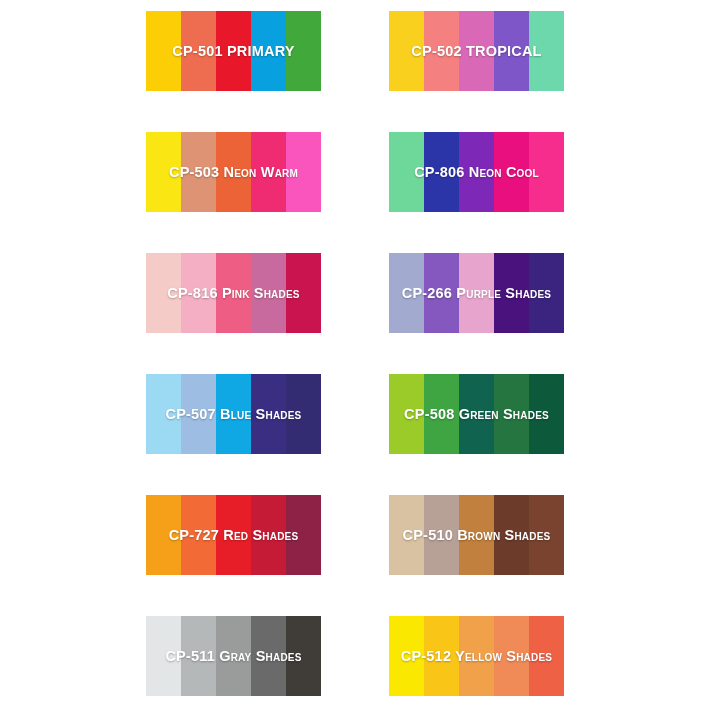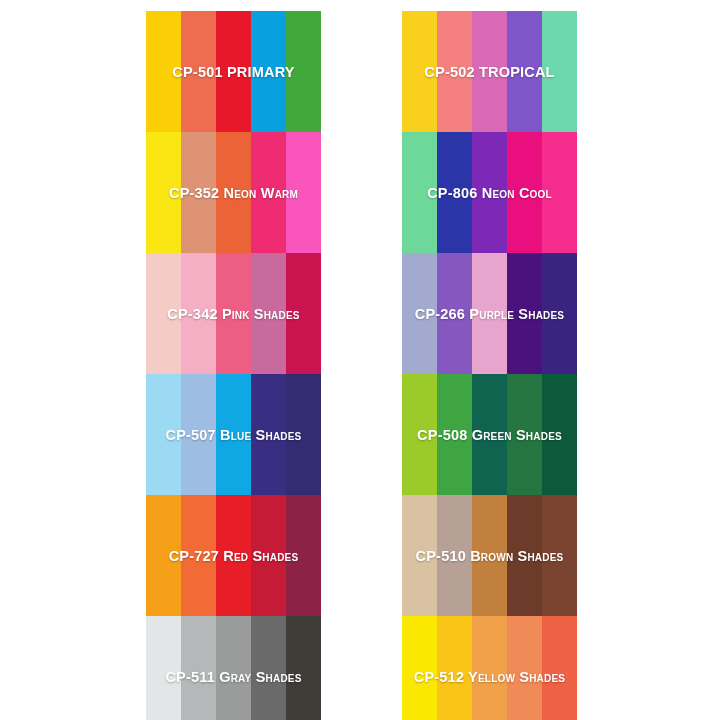--- a/index.html
+++ b/index.html
@@ -15,21 +15,21 @@
   }
   #palette-grid {
     position: relative;
     width: 720px;
     height: 720px;
     box-sizing: border-box;
   }
   .swatch-card {
     position: absolute;
     width: 175px;
-    height: 121px;
+    height: 80px;
     display: flex;
     flex-direction: row;
     overflow: hidden;
   }
   .band {
     flex: 1 1 0;
     height: 100%;
   }
   .card-label {
     position: absolute;
@@ -43,21 +43,21 @@
     font-size: 14.5px;
     font-variant: small-caps;
     letter-spacing: 0.2px;
     text-shadow: 0 1px 2px rgba(0,0,0,0.28);
     white-space: nowrap;
     pointer-events: none;
     font-family: "Liberation Sans", sans-serif;
   }
   
   .col-left  { left: 146px; }
-  .col-right { left: 402px; }
+  .col-right { left: 389px; }
   .row-1 { top: 11px; }
   .row-2 { top: 132px; }
   .row-3 { top: 253px; }
   .row-4 { top: 374px; }
   .row-5 { top: 495px; }
   .row-6 { top: 616px; }
 </style>
 </head>
 <body>
 
@@ -77,37 +77,37 @@
       <div class="band" title="#7F56C8" style="background: rgb(127, 86, 200);"></div>
       <div class="band" title="#6CD8AC" style="background: rgb(108, 216, 172);"></div>
       <div class="card-label">CP-502  TROPICAL</div>
     </div>
     <div class="swatch-card col-left row-2">
       <div class="band" title="#FAE613" style="background: rgb(250, 230, 19);"></div>
       <div class="band" title="#DD9374" style="background: rgb(221, 147, 116);"></div>
       <div class="band" title="#EB6337" style="background: rgb(235, 99, 55);"></div>
       <div class="band" title="#EF2C72" style="background: rgb(239, 44, 114);"></div>
       <div class="band" title="#FA55BC" style="background: rgb(250, 85, 188);"></div>
-      <div class="card-label">CP-352 Neon Warm</div>
+      <div class="card-label">CP-503 Neon Warm</div>
     </div>
     <div class="swatch-card col-right row-2">
       <div class="band" title="#6ED79A" style="background: rgb(110, 215, 154);"></div>
       <div class="band" title="#2B35A8" style="background: rgb(43, 53, 168);"></div>
       <div class="band" title="#7D28B6" style="background: rgb(125, 40, 182);"></div>
       <div class="band" title="#E90F7E" style="background: rgb(233, 15, 126);"></div>
       <div class="band" title="#F72D8E" style="background: rgb(247, 45, 142);"></div>
       <div class="card-label">CP-806 Neon Cool</div>
     </div>
     <div class="swatch-card col-left row-3">
       <div class="band" title="#F5CBC8" style="background: rgb(245, 203, 200);"></div>
       <div class="band" title="#F4AFC4" style="background: rgb(244, 175, 196);"></div>
       <div class="band" title="#EE5D84" style="background: rgb(238, 93, 132);"></div>
       <div class="band" title="#C96A9E" style="background: rgb(201, 106, 158);"></div>
       <div class="band" title="#CA1450" style="background: rgb(202, 20, 80);"></div>
-      <div class="card-label">CP-342 Pink Shades</div>
+      <div class="card-label">CP-816 Pink Shades</div>
     </div>
     <div class="swatch-card col-right row-3">
       <div class="band" title="#A2AACF" style="background: rgb(162, 170, 207);"></div>
       <div class="band" title="#8458BE" style="background: rgb(132, 88, 190);"></div>
       <div class="band" title="#E7A5CE" style="background: rgb(231, 165, 206);"></div>
       <div class="band" title="#49127C" style="background: rgb(73, 18, 124);"></div>
       <div class="band" title="#3B2480" style="background: rgb(59, 36, 128);"></div>
       <div class="card-label">CP-266 Purple Shades</div>
     </div>
     <div class="swatch-card col-left row-4">

